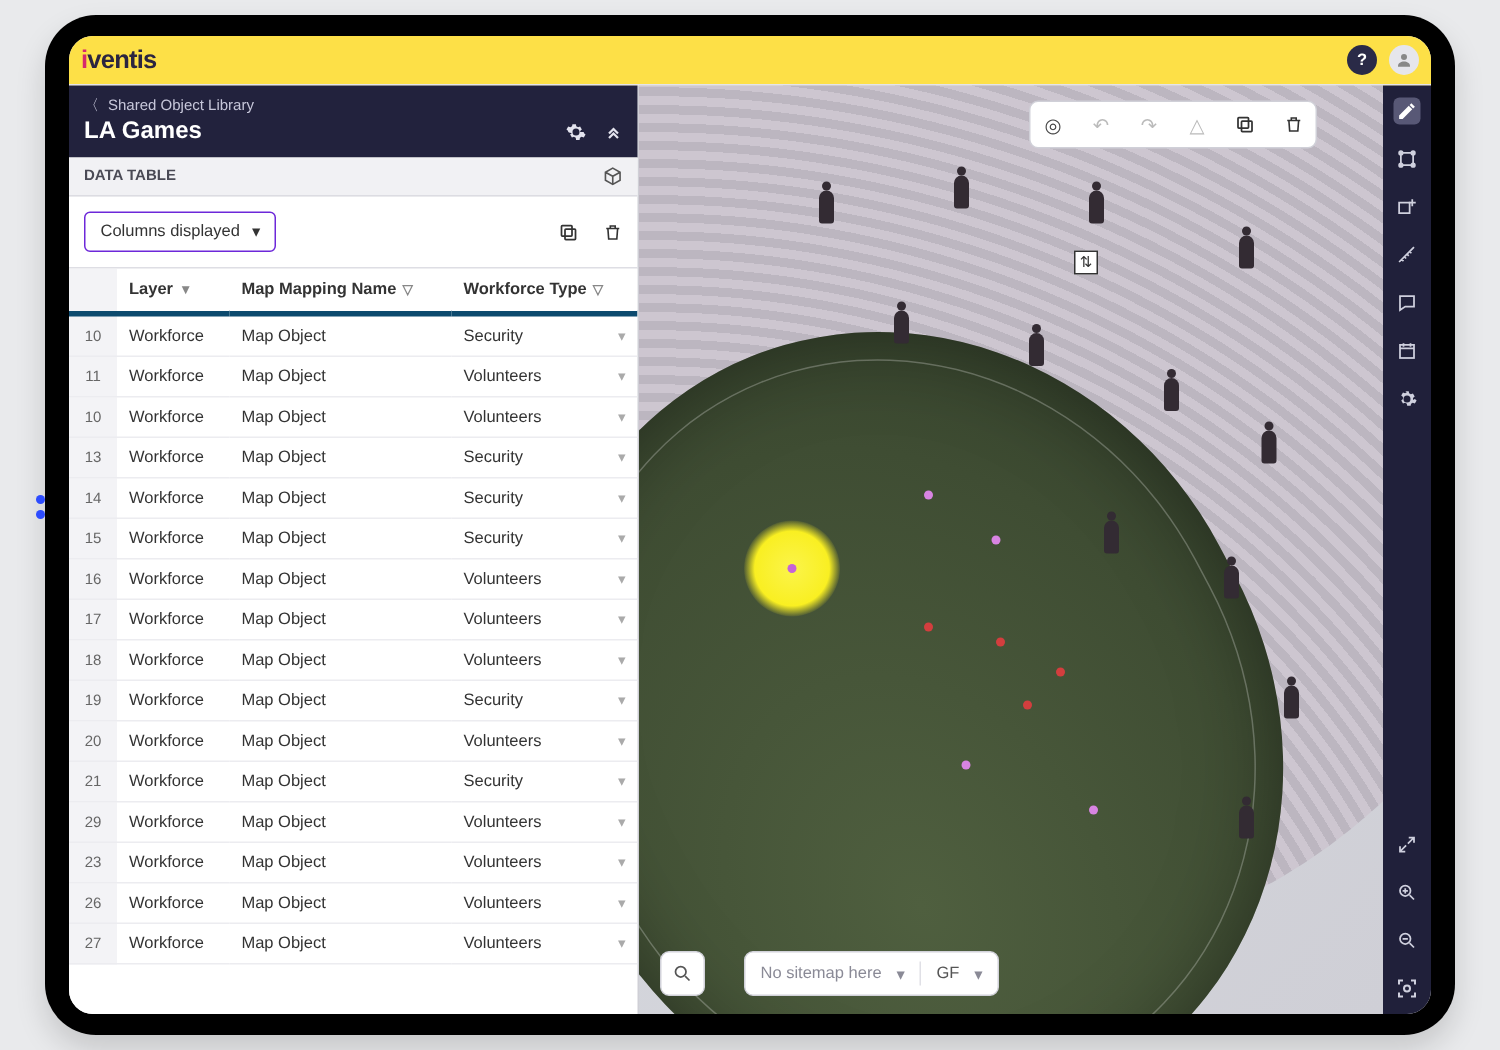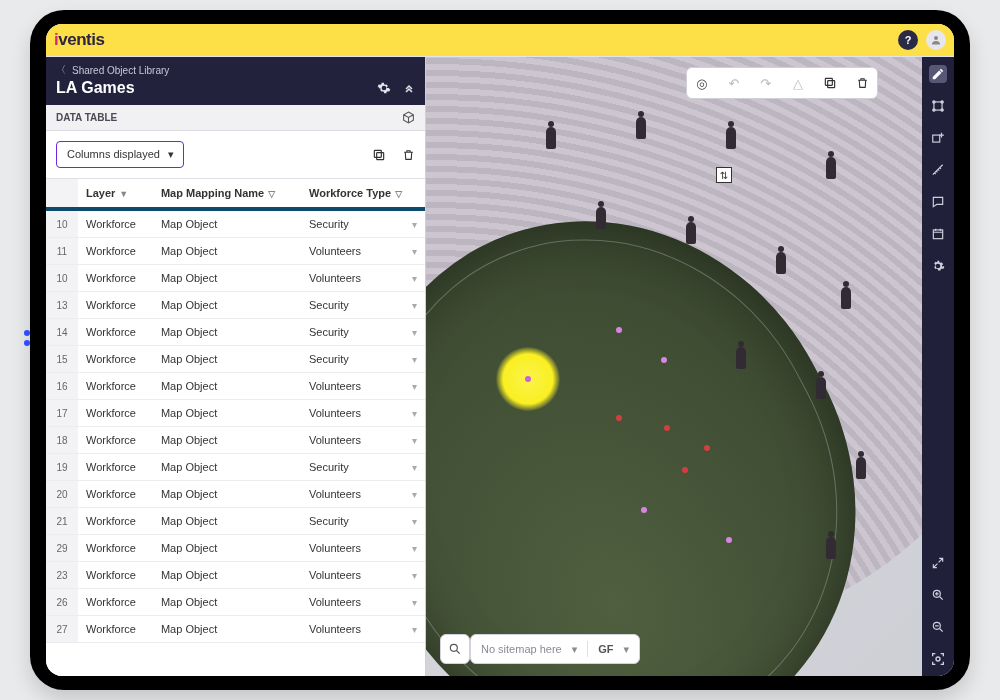--- a/index.html
+++ b/index.html
@@ -61,21 +61,21 @@
   }
   .hl{position:absolute;left:70px;top:290px;width:64px;height:64px;border-radius:50%;background:radial-gradient(circle,#fbf44a 0%,#f9ef22 55%,rgba(249,239,34,0) 72%);}
   .hl-dot{position:absolute;left:99px;top:319px;width:6px;height:6px;border-radius:50%;background:#c563d8;}
   .mark{position:absolute;width:6px;height:6px;border-radius:50%;}
   .mark.red{background:#d33e3e;}
   .mark.pink{background:#d884e2;}
   .person{position:absolute;width:10px;height:22px;background:#332b33;border-radius:5px 5px 2px 2px;}
   .person::before{content:"";position:absolute;top:-6px;left:2px;width:6px;height:6px;border-radius:50%;background:#332b33;}
   .sign{position:absolute;width:16px;height:16px;background:#fff;border:1px solid #333;color:#333;font-size:10px;display:flex;align-items:center;justify-content:center;}
   
-  .map-bottom{position:absolute;left:14px;bottom:12px;display:flex;gap:0;align-items:center;}
+  .map-bottom{position:absolute;left:14px;bottom:12px;display:flex;gap:26px;align-items:center;}
   .sq-btn{width:30px;height:30px;background:#fff;border:1px solid #d2d2da;border-radius:6px;display:flex;align-items:center;justify-content:center;color:#555;font-size:13px;cursor:pointer;}
   .pill{background:#fff;border:1px solid #d2d2da;border-radius:6px;height:30px;display:flex;align-items:center;padding:0 10px;font-size:11px;color:#8a8a96;gap:10px;}
   .pill .sep{width:1px;height:16px;background:#e0e0e6;}
   svg{display:block;}
 </style>
 </head>
 <body>
 
 <div class="tablet">
   <div class="side-dot"></div>
@@ -398,21 +398,21 @@
           <div class="sq-btn">
             <svg width="14" height="14" viewBox="0 0 24 24" fill="none" stroke="#555" stroke-width="2">
                 <circle cx="10" cy="10" r="6"></circle>
                 <path d="M20 20l-5-5"></path>
               </svg>
           </div>
           <div class="pill">
             <span>No sitemap here</span>
             <span>▾</span>
             <span class="sep"></span>
-            <span style="color:#555;font-weight:700">GF</span>
+            <span style="color:#555;font-weight:400">GF</span>
             <span>▾</span>
           </div>
         </div>
       </div>
 
       <div class="right">
         <div class="r-icon active">
           <svg width="14" height="14" viewBox="0 0 24 24" fill="#fff">
               <path d="M3 17l11-11 4 4L7 21H3v-4zM15 5l2-2 4 4-2 2-4-4z"></path>
             </svg>

